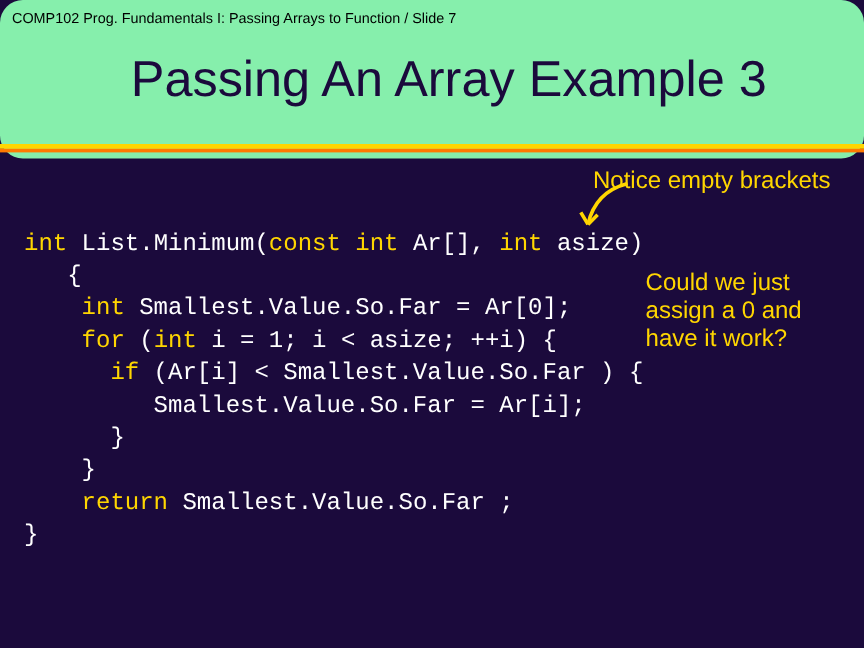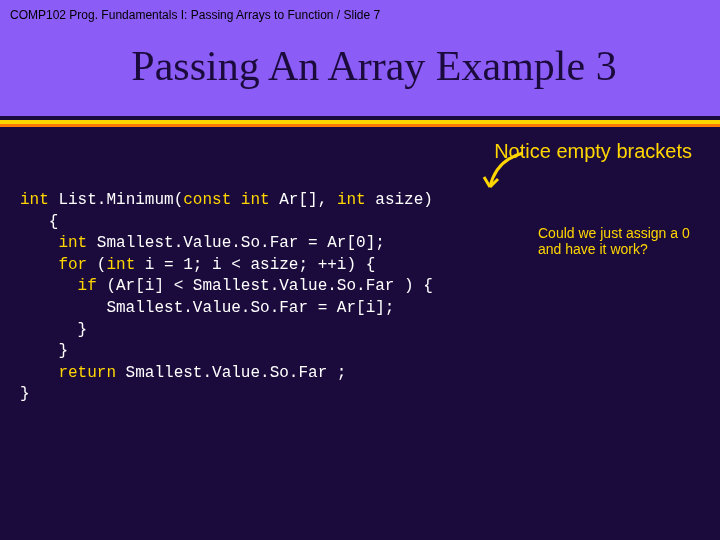--- a/index.html
+++ b/index.html
@@ -15,38 +15,39 @@
     width: 720px;
     height: 540px;
     background: #1b0a3c; 
     color: #ffffff;
   }
   .header-bar {
     position: absolute;
     top: 0;
     left: 0;
     right: 0;
-    height: 116px;
-    background: #8b5cf6;
+    height: 132px;
+    background: #86efac;
     box-sizing: border-box;
+    border-radius: 19px;
   }
   .course-line {
     position: absolute;
     top: 8px;
     left: 10px;
     font-size: 12px;
     color: #000000;
   }
   .slide-title {
     position: absolute;
     top: 42px;
     left: 0;
     right: 0;
     text-align: center;
-    font-family: Liberation Serif, serif;
+    font-family: Liberation Sans, sans-serif;
     font-size: 42px;
     color: #1b0a3c;
     font-weight: normal;
     padding-left: 28px;
   }
   .rule-yellow {
     position: absolute;
     top: 120px;
     left: 0;
     right: 0;
@@ -67,30 +68,30 @@
     right: 28px;
     font-size: 20px;
     color: #ffd600;
     text-align: right;
   }
   .annotation-side {
     position: absolute;
     top: 225px;
     right: 22px;
     width: 160px;
-    font-size: 14px;
+    font-size: 20px;
     line-height: 1.15;
     color: #ffd600;
   }
   .code-block {
     position: absolute;
     top: 190px;
     left: 20px;
     font-family: "Courier New", Courier, monospace;
-    font-size: 16px;
+    font-size: 20px;
     line-height: 1.35;
     white-space: pre;
     color: #ffffff;
   }
   .kw { color: #ffd600; }
   .arrow-svg {
     position: absolute;
     top: 145px;
     left: 478px;
     width: 60px;

